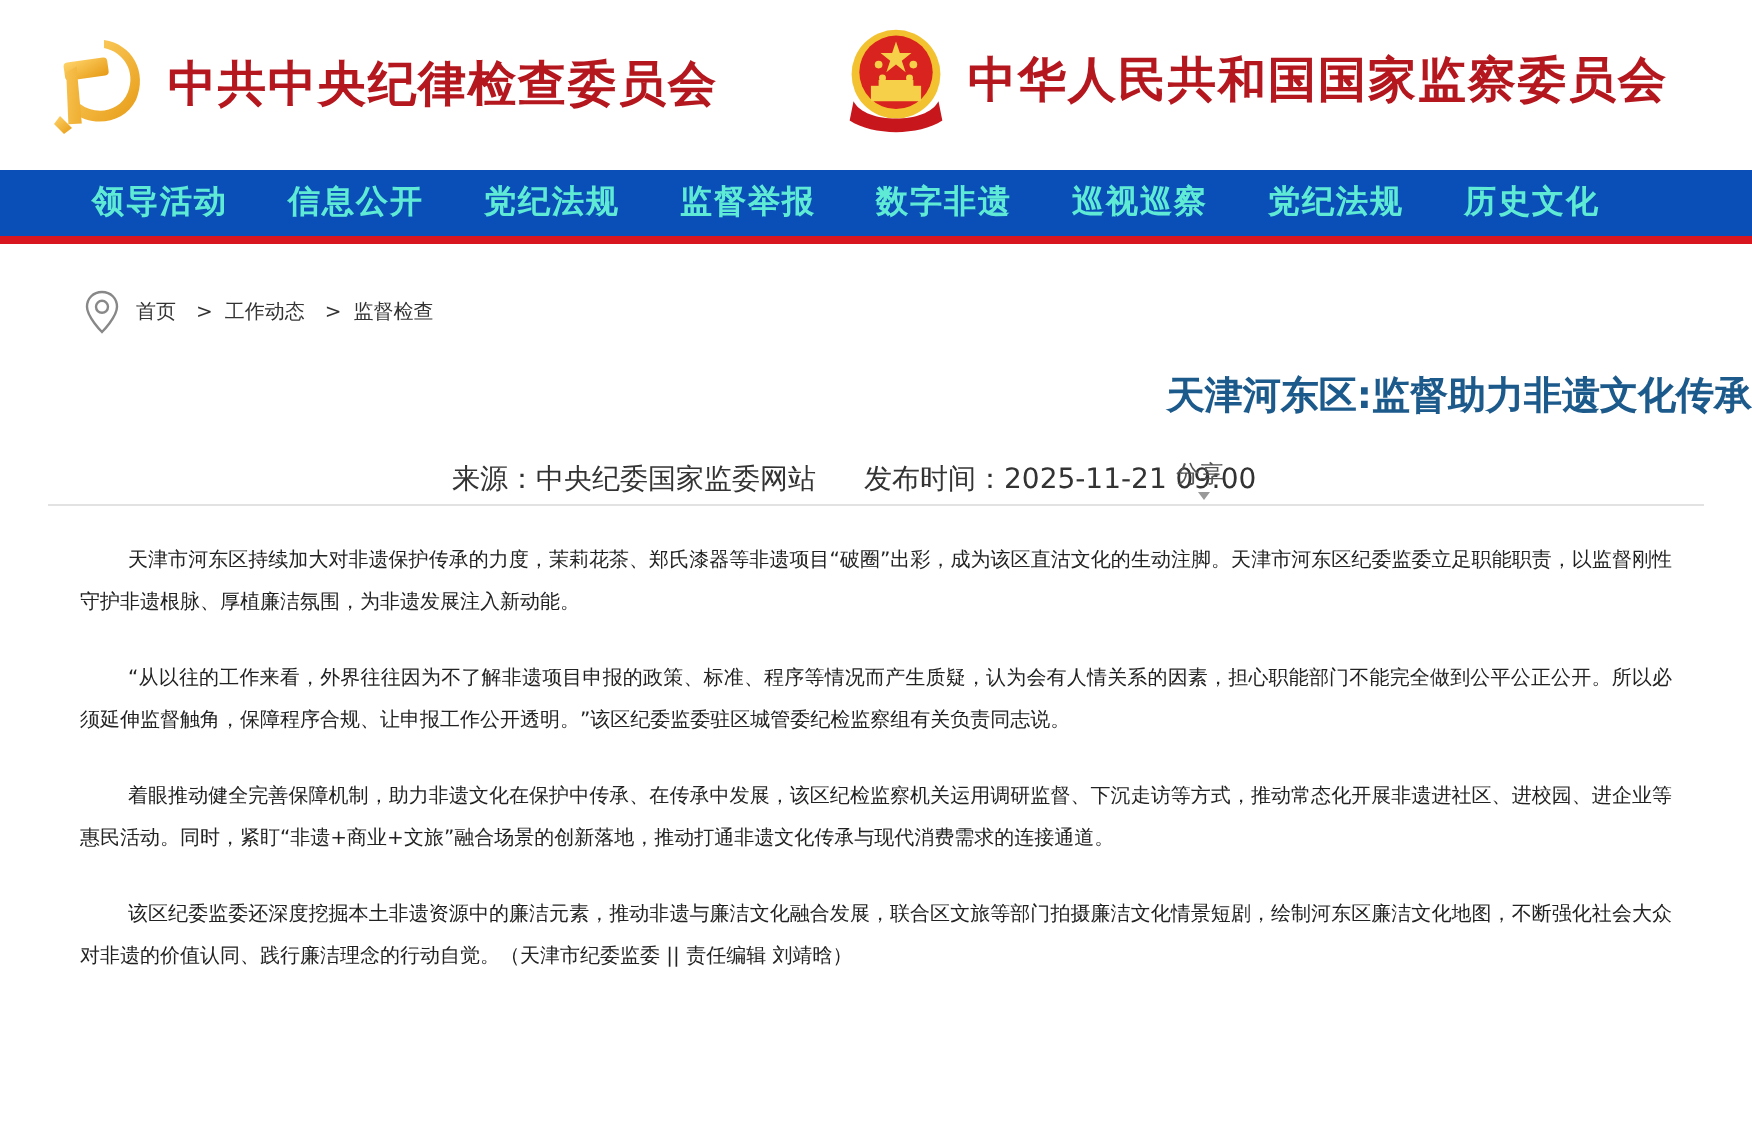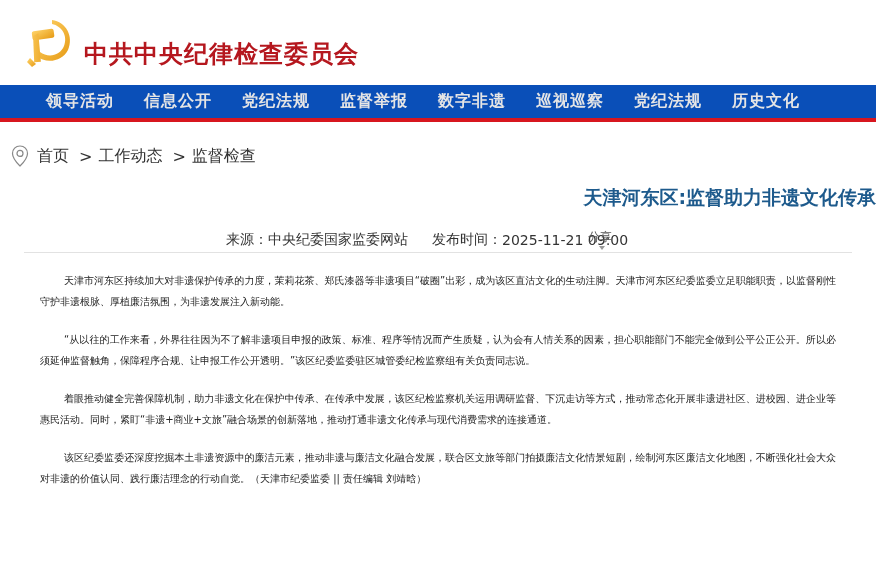--- a/index.html
+++ b/index.html
@@ -1,40 +1,40 @@
 <!DOCTYPE html>
 <html><head>
 <meta charset="utf-8">
 <style>
   * { margin: 0; padding: 0; box-sizing: border-box; }
   html, body { width: 876px; height: 573px; overflow: hidden; background: #ffffff; }
   body { font-family: "DejaVu Sans", "Liberation Sans", sans-serif; color: #333; position: relative; }
 
   .header { position: absolute; left: 0; top: 0; width: 876px; height: 85px; background: #fff; }
-  .logo-block { position: absolute; display: flex; align-items: flex-end; }
+  .logo-block { position: absolute; display: flex; align-items: center; }
   .logo-left { left: 22px; top: 14px; }
   .logo-right { left: 420px; top: 12px; }
   .emblem { width: 56px; height: 56px; display: block; }
   .logo-text {
     font-family: "DejaVu Serif", "Liberation Serif", serif;
     font-weight: bold; color: #b5171e; font-size: 24px; letter-spacing: 1px;
     margin-left: 8px; white-space: nowrap;
   }
   .logo-left .logo-text { margin-left: 6px; }
 
   .navbar { position: absolute; left: 0; top: 85px; width: 876px; height: 33px; background: #0a4fb8; }
   .nav-red { position: absolute; left: 0; top: 118px; width: 876px; height: 4px; background: #d7161f; }
   .nav-list { display: flex; align-items: center; height: 33px; padding-left: 46px; }
   .nav-item {
     font-family: "DejaVu Serif", "Liberation Serif", serif; font-weight: bold;
-    color: #e5e5e5; font-size: 16px; letter-spacing: 1px; margin-right: 30px;
+    color: #5eead4; font-size: 16px; letter-spacing: 1px; margin-right: 30px;
     cursor: pointer; white-space: nowrap;
   }
 
-  .breadcrumb { position: absolute; left: 11px; top: 145px; display: flex; align-items: center; font-size: 16px; color: #333; }
+  .breadcrumb { position: absolute; left: 42px; top: 145px; display: flex; align-items: center; font-size: 10px; color: #333; }
   .crumb-icon { width: 18px; height: 22px; margin-right: 8px; }
   .crumb { cursor: pointer; color: #333; }
   .crumb-sep { margin: 0 6px 0 10px; color: #333; }
 
   .title {
     position: absolute; left: 0; top: 185px; width: 876px; text-align: right;
     font-size: 19px; font-weight: bold; color: #1d5a8c;
   }
   .meta { position: absolute; left: 226px; top: 231px; font-size: 14px; color: #333; display: flex; align-items: center; white-space: nowrap; }
   .meta-gap { width: 24px; }
@@ -59,20 +59,35 @@
           <stop offset="0" stop-color="#ffd46a"></stop>
           <stop offset="1" stop-color="#e69a14"></stop>
         </linearGradient>
       </defs>
       <path d="M30 6 C44 8 52 22 46 36 C40 48 24 50 14 42 L18 38 C26 44 38 42 42 32 C46 22 40 12 30 10 Z" fill="url(#gold)"></path>
       <rect x="10" y="16" width="22" height="9" rx="2" fill="url(#gold)" transform="rotate(-8 21 20)"></rect>
       <path d="M18 22 L24 22 L12 48 L6 45 Z" fill="url(#gold)" transform="rotate(-30 15 35)"></path>
       <path d="M8 44 L14 50 L10 53 L5 48 Z" fill="url(#gold)"></path>
     </svg>
     <span class="logo-text">中共中央纪律检查委员会</span>
+  </div>
+  <div class="logo-block logo-right">
+    <svg class="emblem" viewBox="0 0 56 58">
+      <circle cx="28" cy="26" r="23" fill="#f2c230"></circle>
+      <circle cx="28" cy="25" r="19" fill="#d9231e"></circle>
+      <polygon points="28,9 30,15 36,15 31,19 33,25 28,21 23,25 25,19 20,15 26,15" fill="#f7d04a"></polygon>
+      <circle cx="19" cy="21" r="2" fill="#f7d04a"></circle>
+      <circle cx="37" cy="21" r="2" fill="#f7d04a"></circle>
+      <circle cx="21" cy="28" r="1.8" fill="#f7d04a"></circle>
+      <circle cx="35" cy="28" r="1.8" fill="#f7d04a"></circle>
+      <rect x="15" y="32" width="26" height="8" fill="#f7d04a"></rect>
+      <rect x="19" y="29" width="18" height="4" fill="#f7d04a"></rect>
+      <path d="M6 40 C12 52 44 52 50 40 L52 50 C40 58 16 58 4 50 Z" fill="#c8161d"></path>
+    </svg>
+    <span class="logo-text">中华人民共和国国家监察委员会</span>
   </div>
 </div>
 
 <div class="navbar">
   <div class="nav-list">
     <span class="nav-item">领导活动</span>
     <span class="nav-item">信息公开</span>
     <span class="nav-item">党纪法规</span>
     <span class="nav-item">监督举报</span>
     <span class="nav-item">数字非遗</span>

